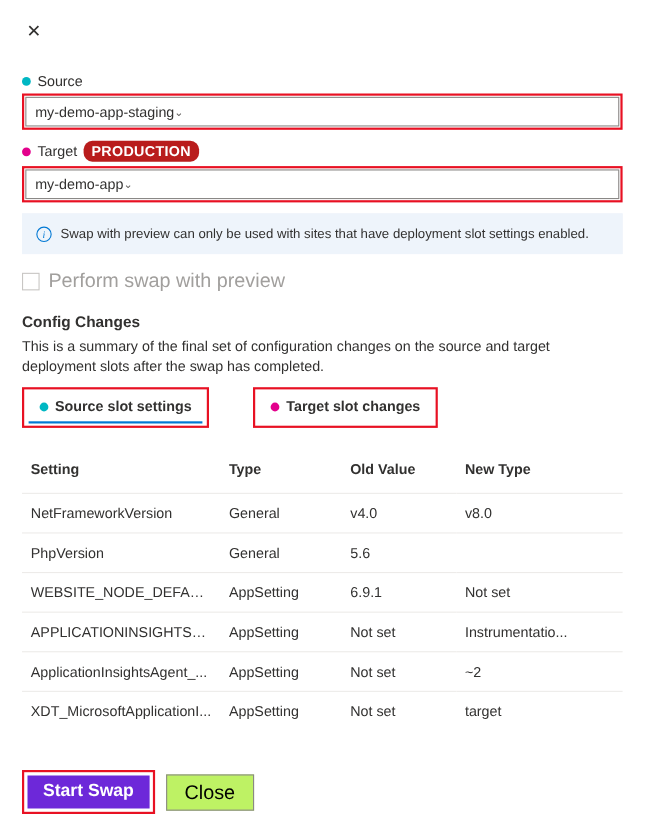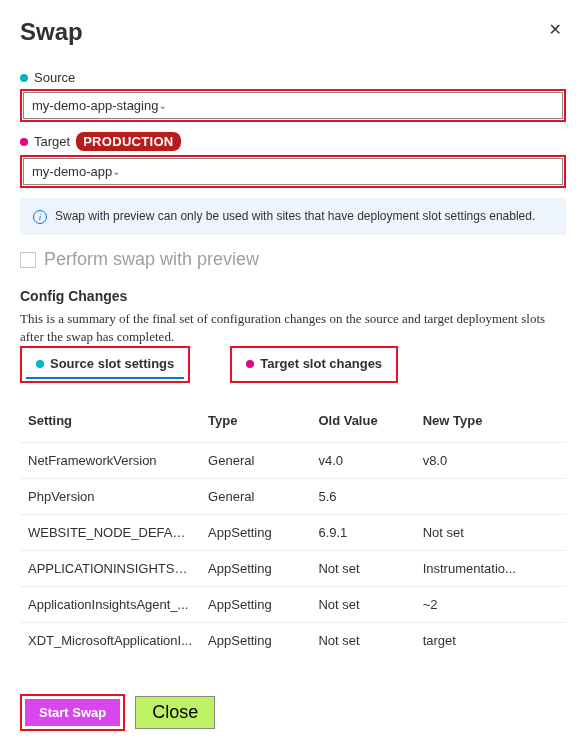--- a/index.html
+++ b/index.html
@@ -15,40 +15,39 @@
 .dot.pink { background: #e3008c; }
 .badge { background: #b91c1c; color: #fff; font-size: 13px; font-weight: 700; padding: 2px 7px; border-radius: 8px; letter-spacing: 0.3px; }
 .hl-red { border: 2px solid #e81123; padding: 1px; }
 .select { width: 100%; border: 1px solid #8a8886; height: 27px; display: flex; align-items: center; justify-content: flex-start; padding: 0 8px; background: #fff; cursor: pointer; font-size: 13px; }
 .chevron { font-size: 10px; color: #605e5c; }
 .info-bar { background: #eef4fb; border: 1px solid #eef4fb; padding: 10px 12px; display: flex; gap: 8px; align-items: flex-start; margin: 10px 0 14px; font-size: 12px; color: #323130; }
 .info-icon { width: 14px; height: 14px; border: 1px solid #0078d4; border-radius: 50%; color: #0078d4; font-size: 9px; display: flex; align-items: center; justify-content: center; font-style: italic; font-family: Georgia, serif; flex-shrink: 0; margin-top: 1px; }
 .checkbox-row { display: flex; align-items: center; gap: 8px; color: #a19f9d; margin-bottom: 18px; font-size: 18px; }
 .chk { width: 16px; height: 16px; border: 1px solid #c8c6c4; background: #fff; }
 .section-h { font-weight: 700; font-size: 14px; margin-bottom: 6px; }
-.section-desc { font-size: 13px; color: #323130; line-height: 1.4; font-family: Liberation Serif, serif; }
+.section-desc { font-size: 13px; color: #323130; margin-bottom: 10px; line-height: 1.4; }
 .tabs { display: flex; gap: 40px; margin-bottom: 20px; }
 .tab { display: flex; align-items: center; justify-content: center; gap: 6px; font-weight: 700; font-size: 13px; padding: 8px 14px 10px; cursor: pointer; position: relative; }
 .tab.hl { border: 2px solid #e81123; }
 .tab.active::after { content: ""; position: absolute; left: 4px; right: 4px; bottom: 2px; height: 2px; background: #0078d4; }
 .table { width: 100%; border-collapse: collapse; }
 .table th { text-align: left; font-weight: 600; font-size: 13px; padding: 10px 8px 14px; color: #323130; }
 .table td { padding: 10px 8px; font-size: 13px; border-top: 1px solid #edebe9; white-space: nowrap; overflow: hidden; text-overflow: ellipsis; max-width: 130px; }
 .footer { display: flex; gap: 10px; margin-top: 36px; align-items: center; }
-.btn-primary { background: #d946ef; color: #fff; border: none; font-weight: 600; padding: 6px 14px; font-size: 13px; cursor: pointer; }
+.btn-primary { background: #6d28d9; color: #fff; border: none; font-weight: 600; padding: 6px 14px; font-size: 16px; cursor: pointer; }
 .btn-secondary { background: #bef264; border: 1px solid #8a8886; padding: 5px 16px; font-size: 18px; cursor: pointer; }
 .hl-btn-wrap { border: 2px solid #e81123; padding: 3px; display: inline-block; }
 </style>
 </head>
 <body>
 
 <div class="panel">
 
   <div class="header">
-    <h1>Swap</h1>
     <button class="close-btn">✕</button>
   </div>
 
   <div class="field">
     <div class="field-label">
       <span class="dot teal"></span>
       <span>Source</span>
     </div>
     <div class="hl-red">
       <div class="select">

